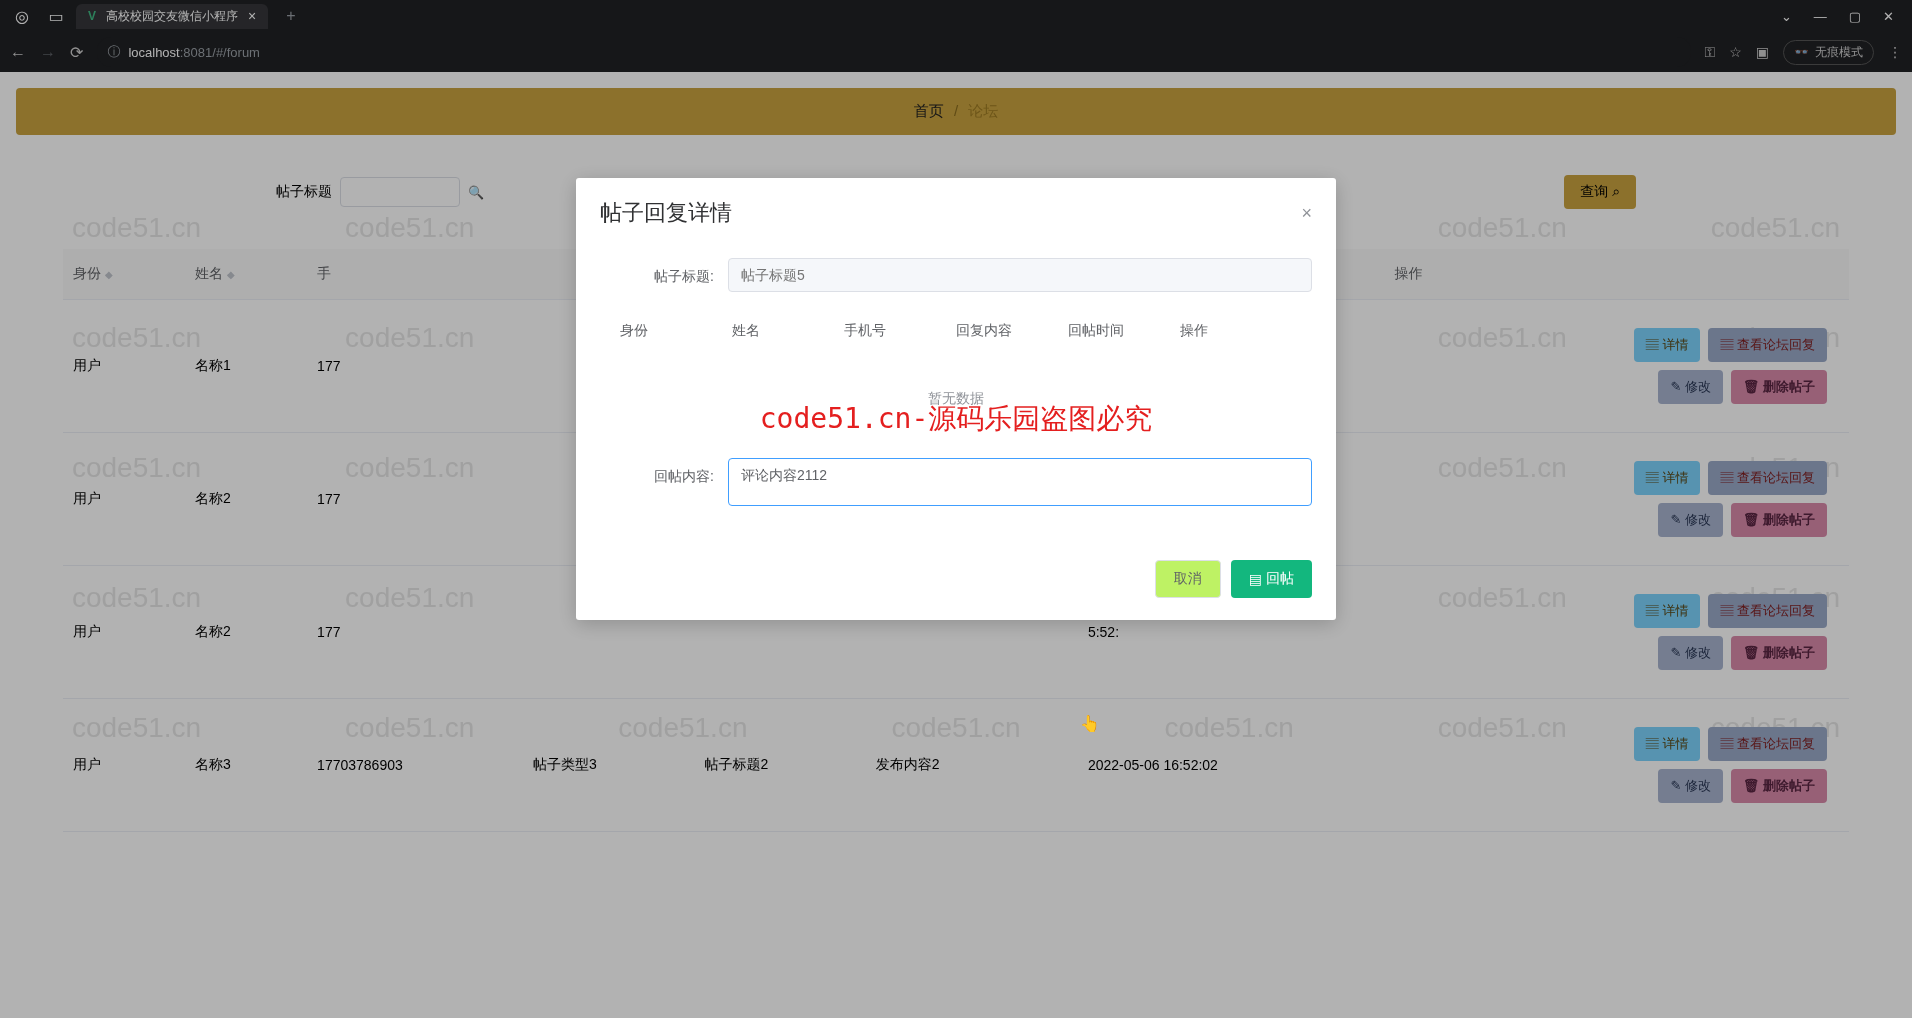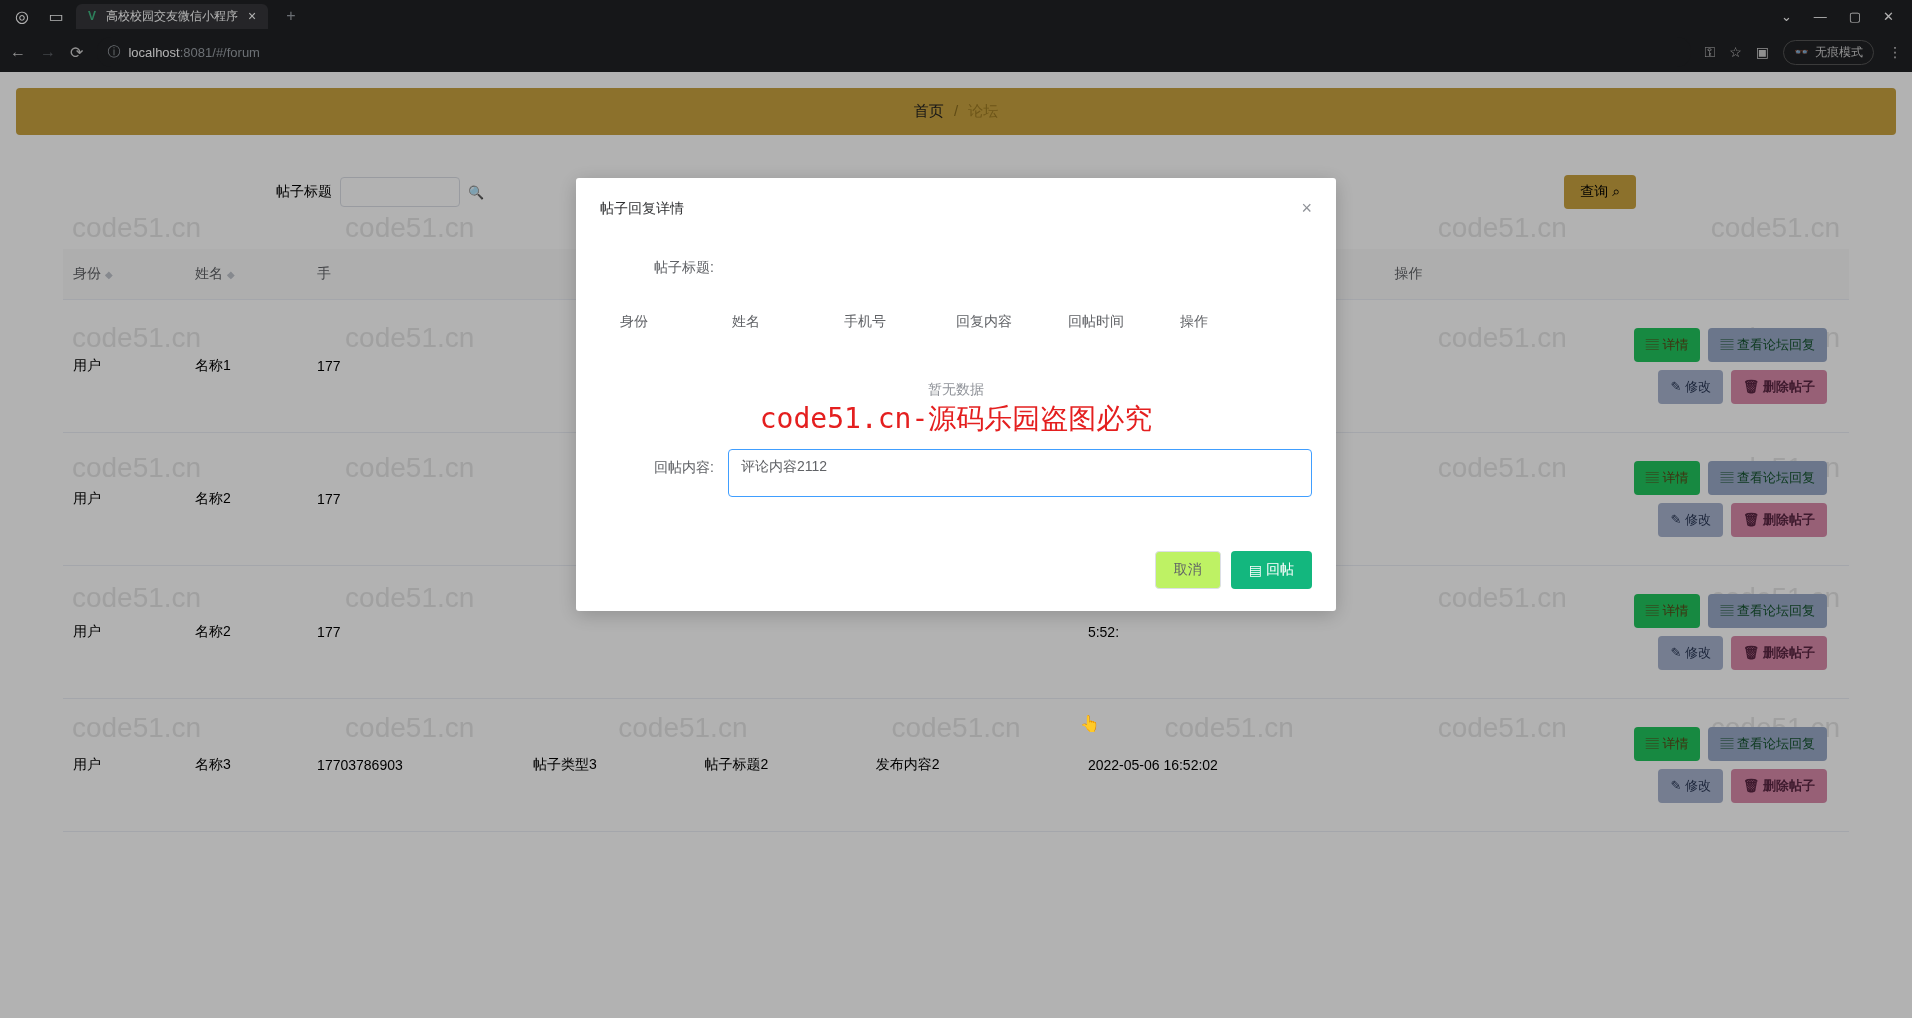--- a/index.html
+++ b/index.html
@@ -37,31 +37,31 @@
 .search-bar input { width: 120px; height: 30px; border: 1px solid #dcdfe6; border-radius: 4px; padding: 0 8px; }
 .search-bar .search-icon-sm { color: #999; font-size: 13px; margin-right: 24px; }
 .query-btn { margin-left: auto; margin-right: 260px; background: #c9a23f; color: #000000; border: none; border-radius: 4px; padding: 8px 16px; font-size: 14px; cursor: pointer; }
 
 .table { position: relative; z-index: 1; width: 95%; margin: 40px auto 0; border-collapse: collapse; font-size: 14px; }
 .table th { background: #fafafa; padding: 16px 10px; text-align: left; font-weight: 500; color: #606266; border-bottom: 1px solid #ebeef5; }
 .table th .sort { color: #c0c4cc; font-size: 10px; margin-left: 4px; }
 .table td { padding: 24px 10px; border-bottom: 1px solid #ebeef5; vertical-align: middle; }
 .ops-cell { text-align: right; padding-right: 20px !important; }
 .op-btn { display: inline-flex; align-items: center; gap: 4px; border-radius: 4px; padding: 8px 12px; font-size: 13px; margin: 4px 2px; cursor: pointer; border: none; white-space: nowrap; }
-.op-detail { background: #22c55e; color: #5a4817; }
-.op-view { background: #9aa9c8; color: #14532d; }
+.op-detail { background: #7dd3fc; color: #5a4817; }
+.op-view { background: #9aa9c8; color: #7f1d1d; }
 .op-edit2 { background: #a8b4ce; color: #2a3756; }
 .op-del { background: #d88aaa; color: #5a2642; font-weight: bold; }
 
 
 .modal-mask { position: fixed; inset: 0; background: rgba(0,0,0,0.3); display: none; align-items: flex-start; justify-content: center; z-index: 1000; }
 .modal-mask.show { display: flex; }
 .modal { background: #fff; border-radius: 3px; width: 760px; margin-top: 178px; box-shadow: 0 4px 20px rgba(0,0,0,0.2); }
 .modal-header { display: flex; align-items: center; justify-content: space-between; padding: 20px 24px; }
-.modal-header h3 { font-size: 14px; font-weight: 500; color: #303133; }
+.modal-header h3 { font-size: 22px; font-weight: 500; color: #303133; }
 .modal-close { color: #909399; font-size: 18px; cursor: pointer; }
 .modal-body { padding: 10px 24px 24px; }
 .form-row { display: flex; align-items: flex-start; margin-bottom: 18px; font-size: 14px; }
 .form-row label { width: 80px; text-align: right; padding-right: 14px; color: #606266; line-height: 36px; margin-left: 48px; }
 .form-row input[type=text], .form-row textarea { flex: 1; border: 1px solid #dcdfe6; border-radius: 4px; padding: 8px 12px; font-size: 14px; color: #606266; resize: none; }
 .form-row input[disabled], .form-row textarea[disabled] { background: #f5f7fa; color: #c0c4cc; cursor: not-allowed; }
 .inner-th-row { display: flex; font-size: 14px; color: #606266; padding: 10px 20px; }
 .inner-th-row span { flex: 1; }
 .inner-empty { text-align: center; color: #909399; padding: 40px 0 50px; font-size: 14px; }
 .reply-textarea { border: 1px solid #409eff !important; height: 48px; }
@@ -260,20 +260,21 @@
 
 <div class="modal-mask show">
   <div class="modal">
     <div class="modal-header">
       <h3>帖子回复详情</h3>
       <span class="modal-close">×</span>
     </div>
     <div class="modal-body">
       <div class="form-row">
         <label>帖子标题:</label>
+        <input type="text" disabled="" placeholder="帖子标题5" style="">
       </div>
       <div class="inner-th-row">
         <span>身份</span>
         <span>姓名</span>
         <span>手机号</span>
         <span>回复内容</span>
         <span>回帖时间</span>
         <span>操作</span>
       </div>
       <div class="inner-empty">暂无数据</div>

